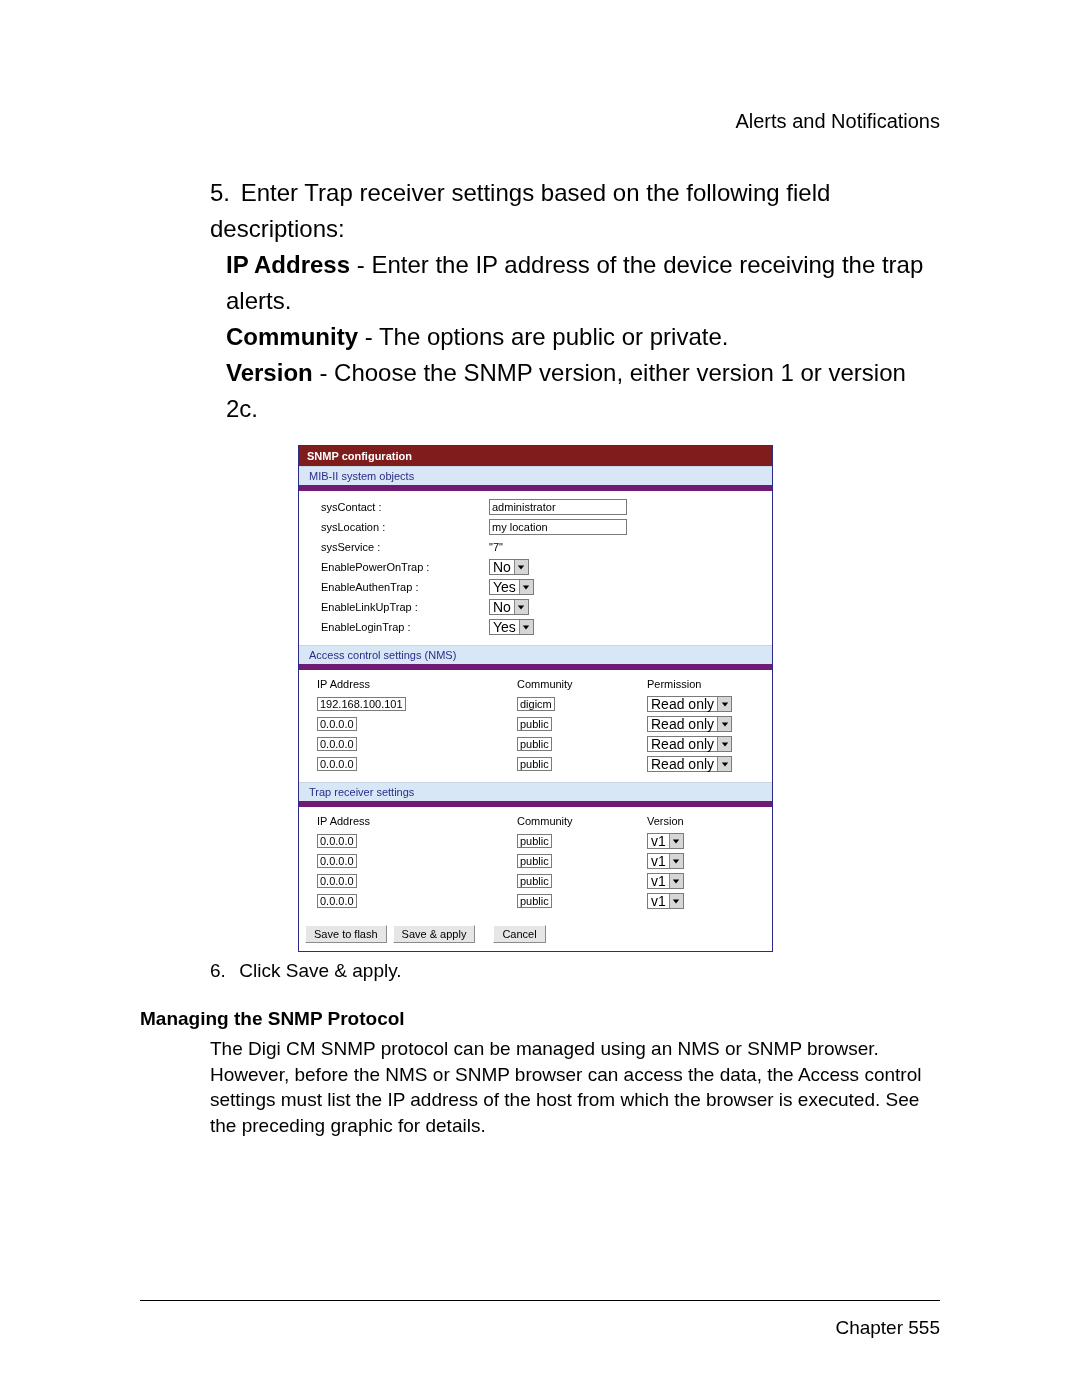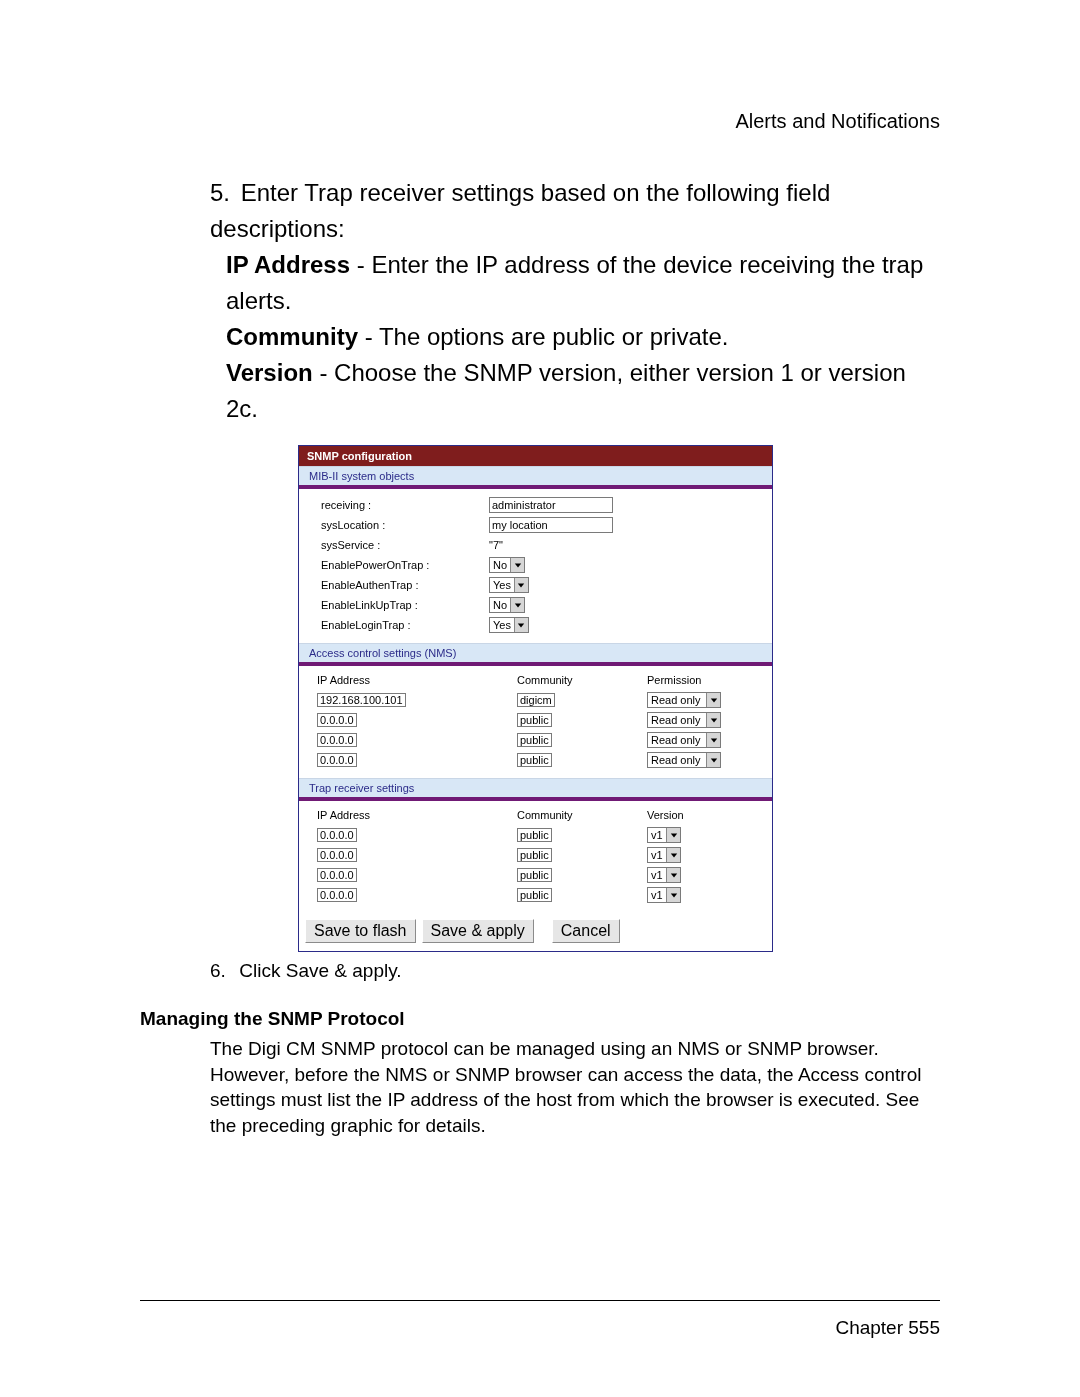--- a/index.html
+++ b/index.html
@@ -44,36 +44,36 @@
     font-weight: bold;
     padding: 4px 8px;
     font-size: 11px;
   }
   .section-bar {
     background: #d8e7f6;
     color: #2b2b89;
     padding: 3px 10px;
     font-size: 11px;
     border-top: 1px solid #c9d6e6;
-    border-bottom: 4px solid #701a75;
+    border-bottom: 6px solid #701a75;
   }
   .form-area { padding: 6px 8px 8px 22px; }
   .row { display:flex; align-items:center; height:19px; margin-bottom:1px; }
   .lbl { width: 168px; }
   .txt {
-    width: 124px; height: 16px;
+    width: 138px; height: 16px;
     border: 1px solid #7a7a7a; background:#fff;
     font-size: 11px; padding: 0 2px; line-height:14px;
   }
   .txt.short { width: 100px; }
   .svc { font-size: 11px; }
   .sel {
     display:inline-flex; align-items:center;
     border:1px solid #7a7a7a; height:16px; background:#fff;
-    font-size:11px;
+    font-size:14px;
   }
   .sel .sv { padding:0 3px; min-width:20px; }
   .sel .ar {
     width:14px; height:14px; background:#d6d6d6;
     border-left:1px solid #888;
     display:flex; align-items:center; justify-content:center;
   }
   .sel .ar svg { width:8px; height:8px; }
   .ar-svg { fill:#000; }
 
@@ -83,21 +83,21 @@
   .c2 { width: 130px; }
   .c3 { width: 100px; }
   .perm-sel .sv { min-width:58px; }
   .ver-sel .sv { min-width: 18px; }
 
   .btn-row {
     padding: 6px 6px 8px 6px;
     display:flex; gap:6px;
   }
   .btn {
-    font-size: 16px;
+    font-size: 11px;
     padding: 2px 8px;
     background: #e6e6e6;
     border: 1px solid #8b8b8b;
     border-top-color:#fff; border-left-color:#fff;
     cursor:pointer;
   }
 
   
   h3.sub {
     font-size: 19px;
@@ -143,21 +143,21 @@
         </div>
       </div>
     </div>
 
     <div class="snmp-panel">
       <div class="snmp-title">SNMP configuration</div>
 
       <div class="section-bar">MIB-II system objects</div>
       <div class="form-area">
         <div class="row">
-          <span class="lbl">receiving :</span>
+          <span class="lbl">sysContact :</span>
           <span class="txt">administrator</span>
         </div>
         <div class="row">
           <span class="lbl">sysLocation :</span>
           <span class="txt">my location</span>
         </div>
         <div class="row">
           <span class="lbl">sysService :</span>
           <span class="svc">"7"</span>
         </div>

